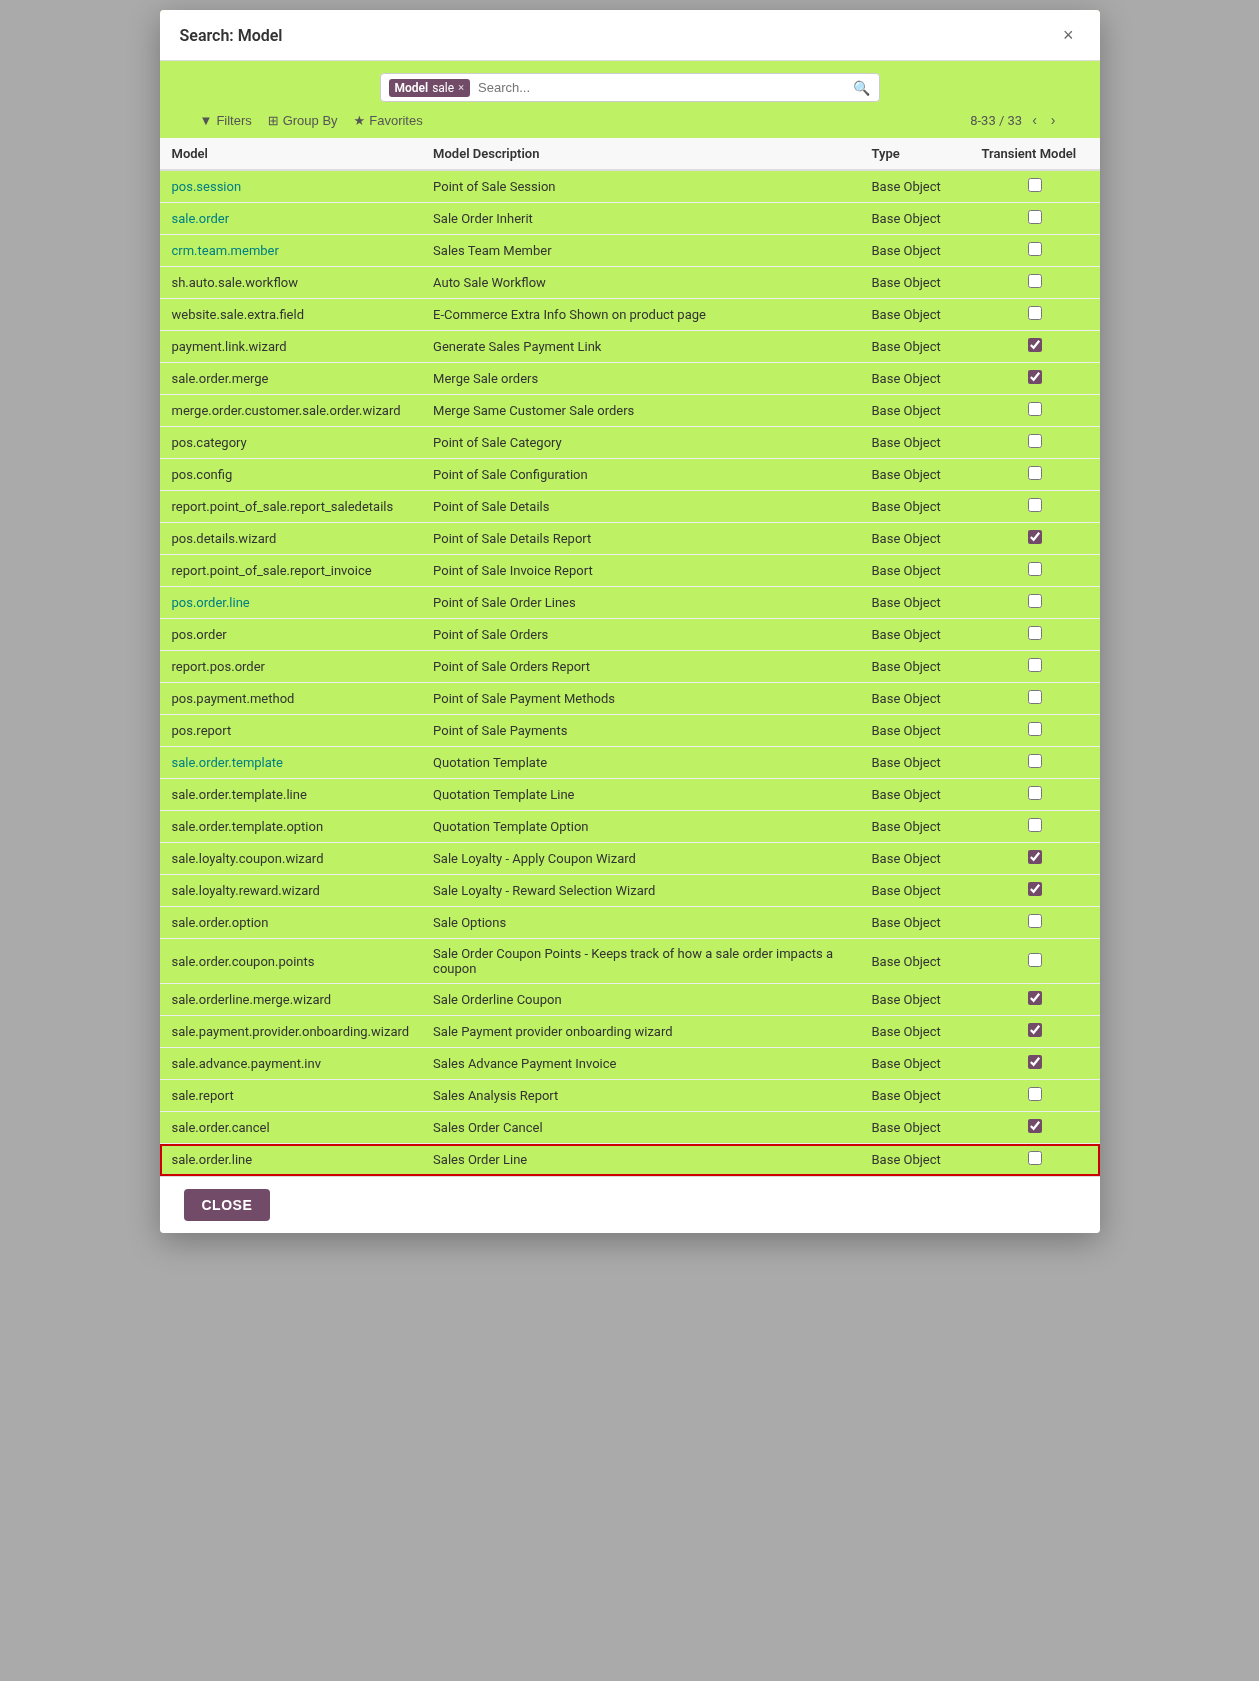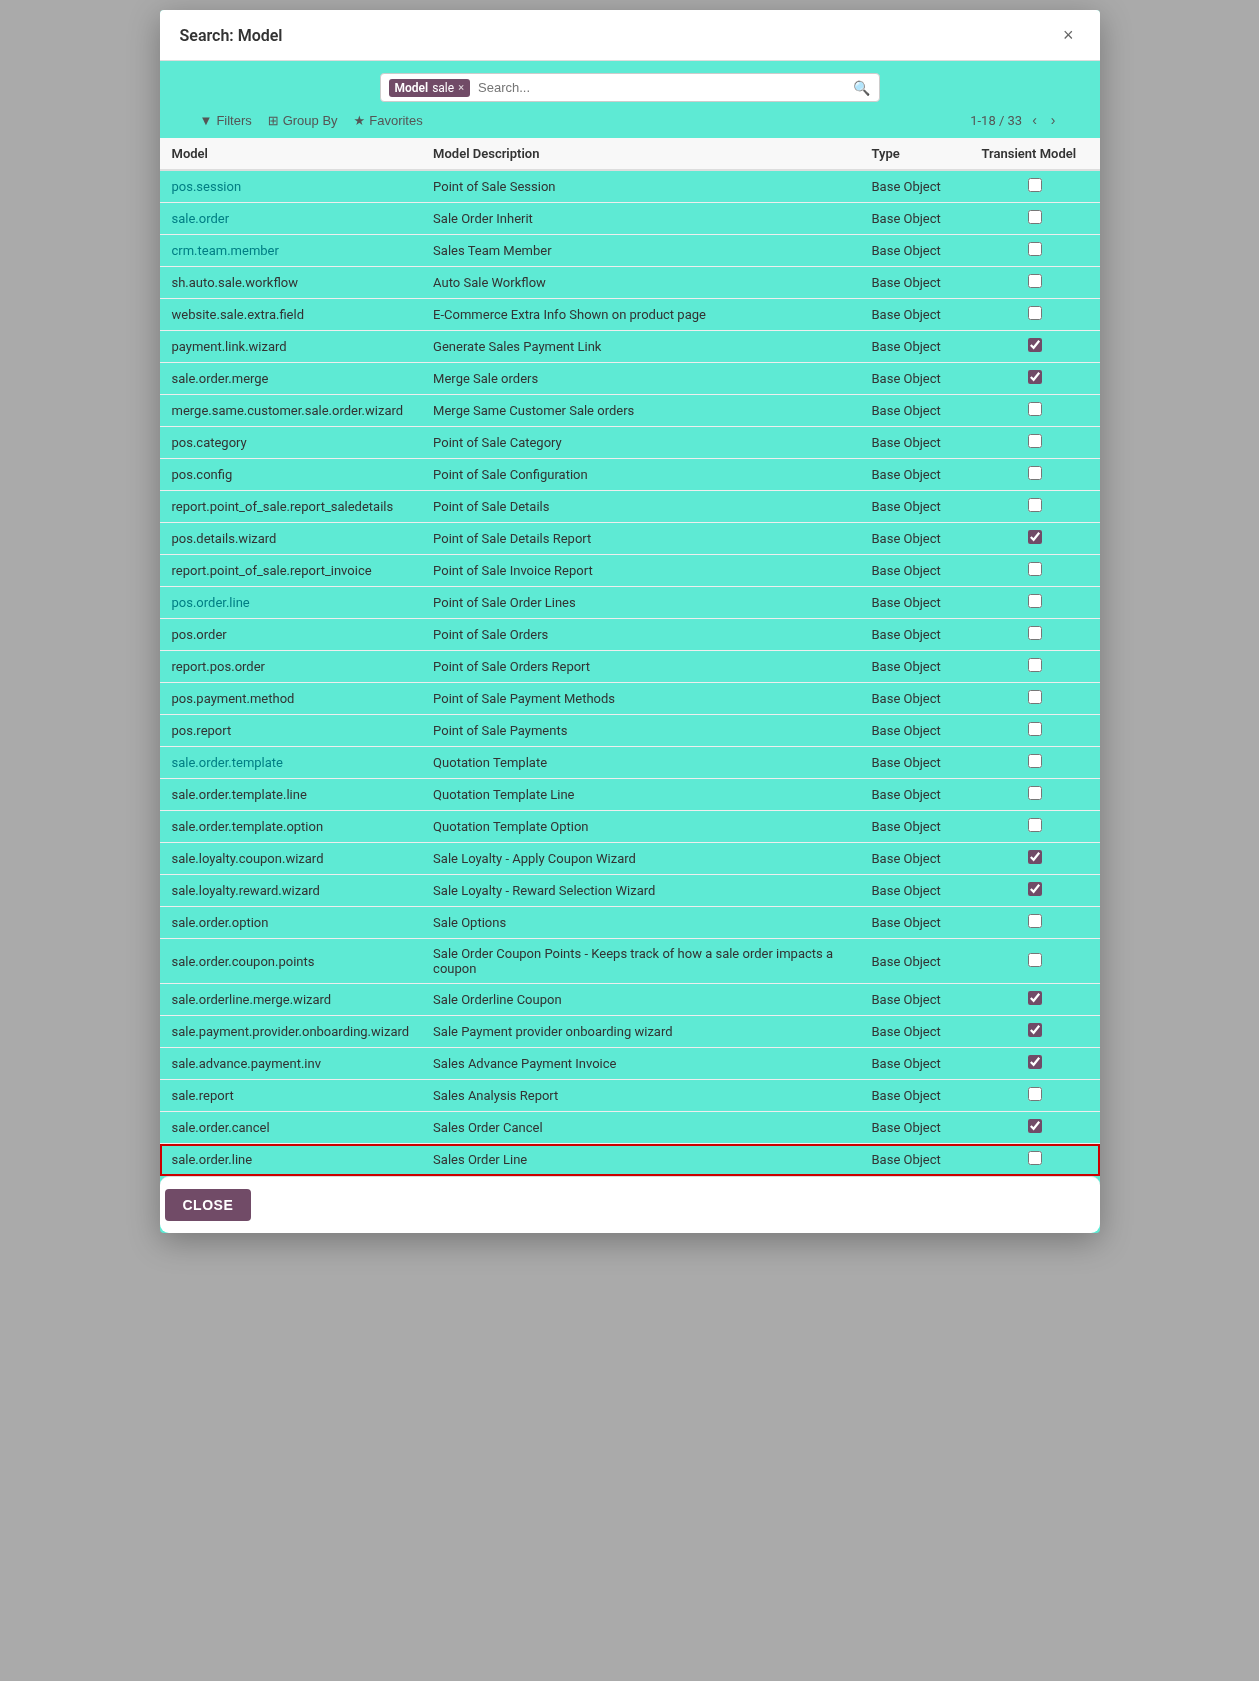--- a/index.html
+++ b/index.html
@@ -9,21 +9,21 @@
       background: #aaa;
       display: flex;
       justify-content: center;
       align-items: flex-start;
       min-height: 100vh;
       padding: 10px;
     }
     .modal-backdrop {
       position: relative;
       width: 940px;
-      background: #5eead4;
+      background: #bef264;
       border-radius: 4px;
       box-shadow: 0 8px 32px rgba(0,0,0,0.3);
       overflow: hidden;
     }
     .modal-header {
       display: flex;
       justify-content: space-between;
       align-items: center;
       padding: 14px 20px;
       border-bottom: 1px solid #ddd;
@@ -168,24 +168,23 @@
     td.checkbox-col {
       text-align: center;
     }
     input[type="checkbox"] {
       cursor: pointer;
       width: 14px;
       height: 14px;
       accent-color: #714B67;
     }
     .modal-footer {
-      padding: 12px 5px;
+      padding: 12px 24px;
       border-top: 1px solid #ddd;
       background: #fff;
-      border-radius: 9px;
     }
     .close-btn {
       background: #714B67;
       color: #fff;
       border: none;
       border-radius: 4px;
       padding: 8px 18px;
       font-size: 14px;
       font-weight: 600;
       cursor: pointer;
@@ -221,21 +220,21 @@
         </button>
         <button class="filter-btn">
           <span>⊞</span>
           <span>Group By</span>
         </button>
         <button class="filter-btn">
           <span>★</span>
           <span>Favorites</span>
         </button>
         <div class="pagination-info">
-          <span>1-18 / 33</span>
+          <span>8-33 / 33</span>
           <button class="page-nav-btn">‹</button>
           <button class="page-nav-btn">›</button>
         </div>
       </div>
     </div>
   </div>
 
   <div class="table-container">
     <table>
       <thead>
@@ -283,21 +282,21 @@
             <td>Base Object</td>
             <td class="checkbox-col"><input type="checkbox" checked="" style=""></td>
           </tr>
           <tr>
             <td class="model-col">sale.order.merge</td>
             <td>Merge Sale orders</td>
             <td>Base Object</td>
             <td class="checkbox-col"><input type="checkbox" checked="" style=""></td>
           </tr>
           <tr>
-            <td class="model-col">merge.same.customer.sale.order.wizard</td>
+            <td class="model-col">merge.order.customer.sale.order.wizard</td>
             <td>Merge Same Customer Sale orders</td>
             <td>Base Object</td>
             <td class="checkbox-col"><input type="checkbox" style=""></td>
           </tr>
           <tr>
             <td class="model-col">pos.category</td>
             <td>Point of Sale Category</td>
             <td>Base Object</td>
             <td class="checkbox-col"><input type="checkbox" style=""></td>
           </tr>

